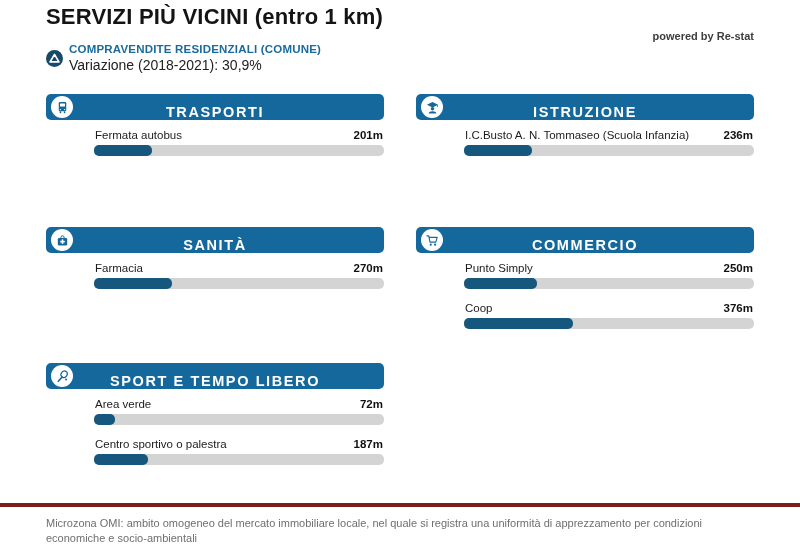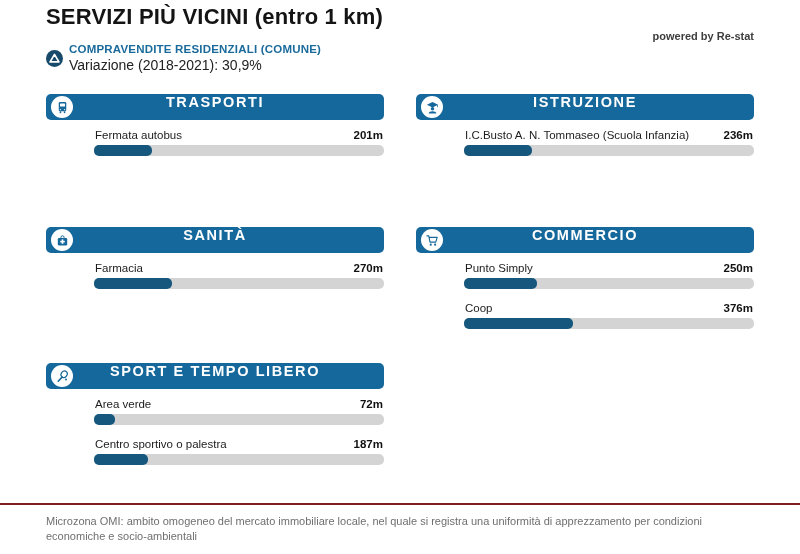--- a/index.html
+++ b/index.html
@@ -35,21 +35,21 @@
     display:grid;
     grid-template-columns:1fr 1fr;
     column-gap:32px;
     grid-template-rows:133px 136px auto;
     align-items:start;
   }
   .card { width:100%; }
   .card-header {
     position:relative; height:26px; border-radius:5px;
     background:#15689b;
-    display:flex; align-items:flex-start; justify-content:center;
+    display:flex; align-items:flex-end; justify-content:center;
   }
   .card-header .icon-circle {
     position:absolute; left:5px; top:2px;
     width:22px; height:22px; border-radius:50%; background:#ffffff;
     display:flex; align-items:center; justify-content:center;
   }
   .icon-circle svg { width:15px; height:15px; display:block; }
   .card-title {
     color:#ffffff; font-weight:700; font-size:14.5px; letter-spacing:1.6px;
   }
@@ -66,21 +66,21 @@
     position:relative;
   }
   .bar-fill {
     position:absolute; left:0; top:0; bottom:0;
     background:#16587d; border-radius:5px;
   }
 
   
   .footer {
     position:absolute; left:0; right:0; top:503px;
-    border-top:2px solid #7f1d1d;
+    border-top:4px solid #7f1d1d;
     padding:9px 46px 0 46px;
   }
   .footer-text { font-size:11px; color:#6f6f6f; line-height:1.35; max-width:708px; }
 </style>
 </head>
 <body>
 
 <div class="page">
 
   <div class="hdr">

